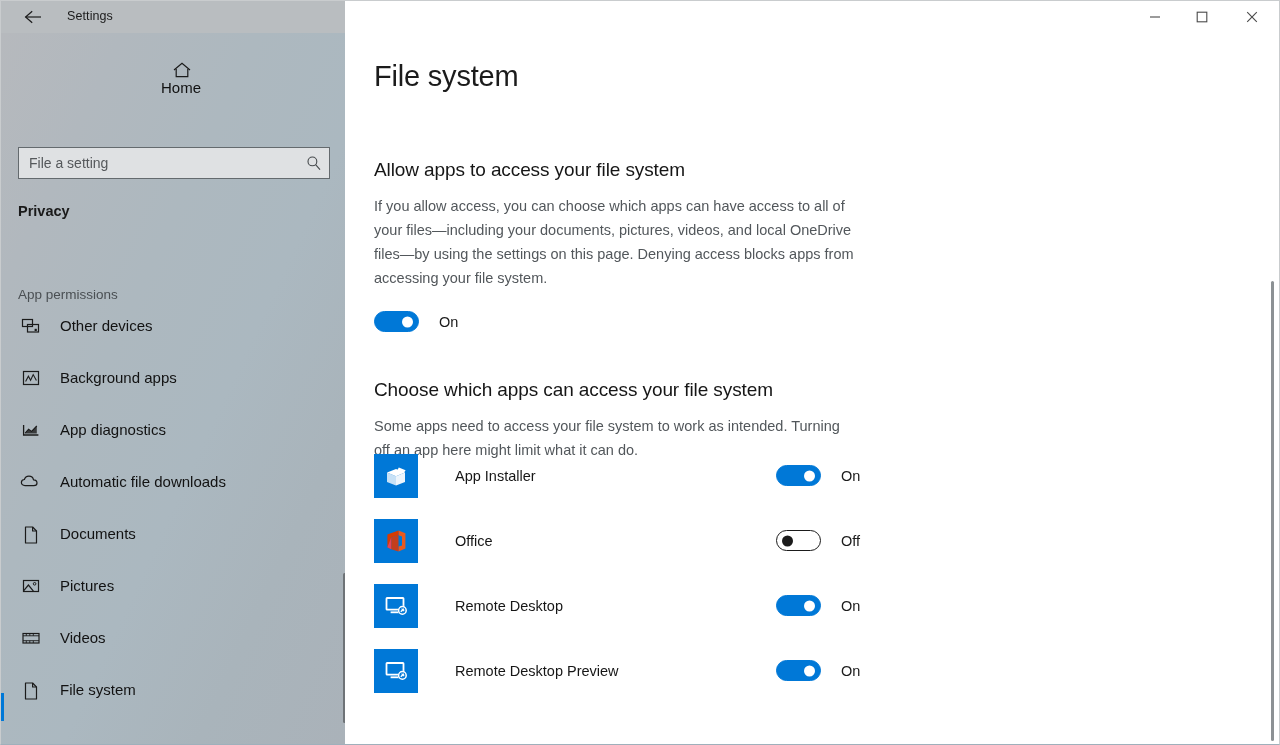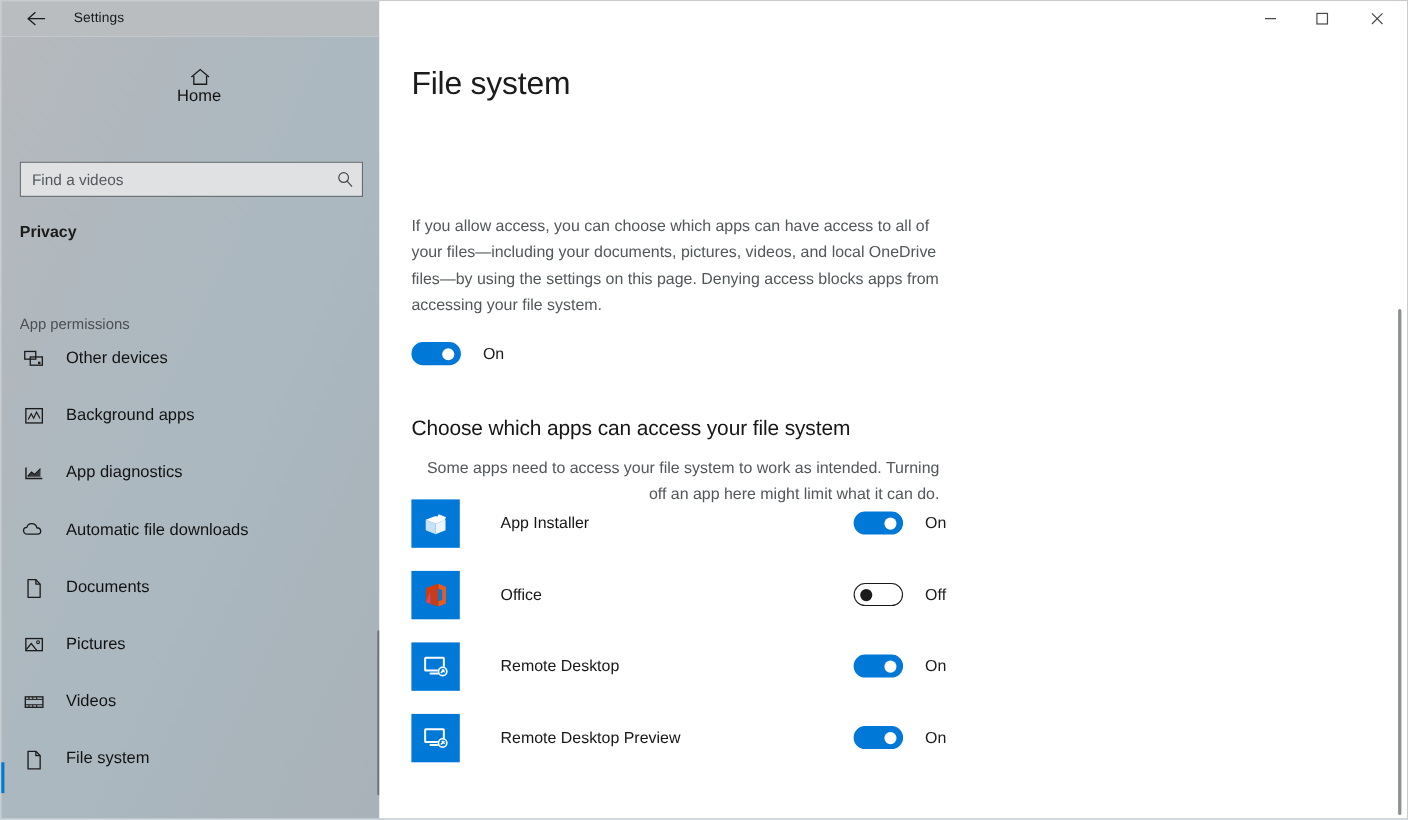--- a/index.html
+++ b/index.html
@@ -248,21 +248,21 @@
     font-size: 14.5px;
     line-height: 24px;
     color: #52575b;
     width: 480px;
   }
 
   #heading-allow { top: 126px; }
   #body-allow    { top: 161px; }
 
   #heading-choose { top: 346px; }
-  #body-choose    { top: 381px; text-align: right; }
+  #body-choose    { top: 381px; }
 
   
   #master-toggle-row {
     position: absolute;
     left: 29px;
     top: 278px;
     display: flex;
     align-items: center;
     cursor: default;
   }
@@ -406,21 +406,21 @@
       <span class="nav-icon">
         <svg width="20" height="18" viewBox="0 0 20 18">
           <path d="M2 9 L10 2.2 L18 9" fill="none" stroke="#1b1b1b" stroke-width="1.2"></path>
           <path d="M4.2 8 L4.2 15.6 L15.8 15.6 L15.8 8" fill="none" stroke="#1b1b1b" stroke-width="1.2"></path>
         </svg>
       </span>
       <span class="nav-label">Home</span>
     </div>
 
     <div id="search-box">
-      <span id="search-placeholder">Find a videos</span>
+      <span id="search-placeholder">File a setting</span>
       <span id="search-icon">
         <svg width="16" height="16" viewBox="0 0 16 16">
           <circle cx="6.4" cy="6.4" r="4.4" fill="none" stroke="#44484b" stroke-width="1.1"></circle>
           <line x1="9.6" y1="9.6" x2="14" y2="14.6" stroke="#44484b" stroke-width="1.1"></line>
         </svg>
       </span>
     </div>
 
     <div id="category-title">Privacy</div>
     <div id="group-label">App permissions</div>
@@ -518,20 +518,21 @@
 
     </div>
 
     <div id="sidebar-scrollbar"></div>
   </div>
 
   <div id="content">
 
     <div id="page-title">File system</div>
 
+    <div class="section-heading" id="heading-allow">Allow apps to access your file system</div>
     <div class="section-body" id="body-allow">If you allow access, you can choose which apps can have access to all of your files—including your documents, pictures, videos, and local OneDrive files—by using the settings on this page. Denying access blocks apps from accessing your file system.</div>
 
     <div id="master-toggle-row">
       <span class="toggle on">
         <span class="knob"></span>
       </span>
       <span class="toggle-state">On</span>
     </div>
 
     <div class="section-heading" id="heading-choose">Choose which apps can access your file system</div>

